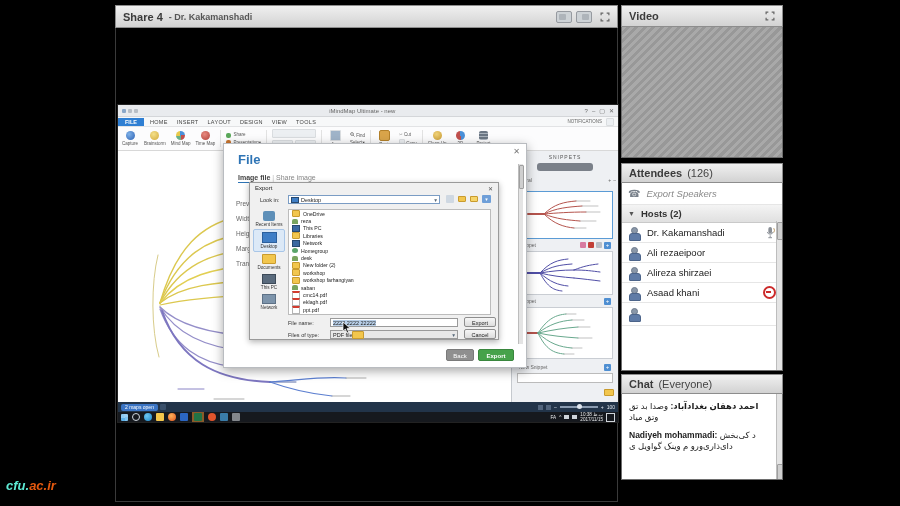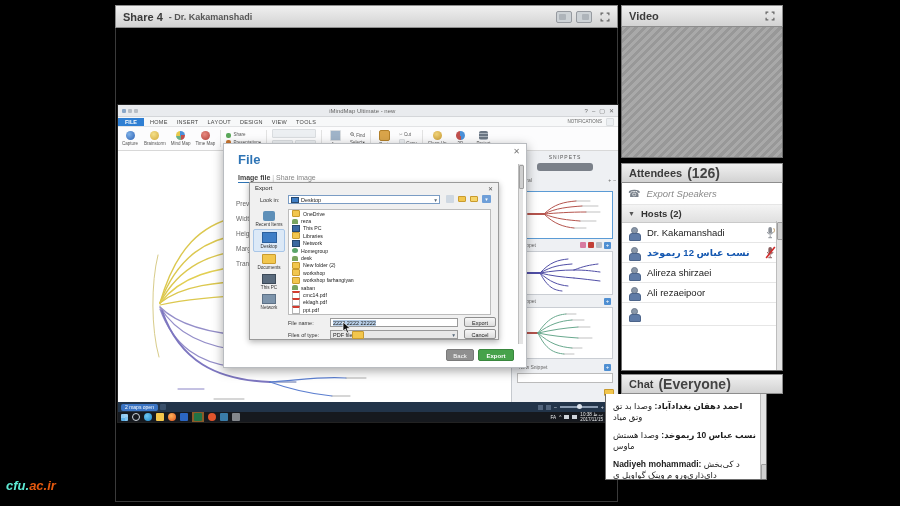--- a/index.html
+++ b/index.html
@@ -4,21 +4,21 @@
 <style>
   html,body{margin:0;padding:0}
   body{width:900px;height:506px;background:#000;position:relative;overflow:hidden;
        font-family:"Liberation Sans","DejaVu Sans",sans-serif;-webkit-font-smoothing:antialiased}
   .abs{position:absolute;box-sizing:border-box}
   
   .pod-bar{background:linear-gradient(#f0f0f0,#d2d2d2);border:1px solid #8d8d8d;
            display:flex;align-items:center;padding:0 7px;color:#3b3b3b}
   .pod-title{font-weight:bold;font-size:11px}
   .pod-sub{font-size:9px;font-weight:bold;color:#555;margin-left:6px}
-  .pod-count{font-size:14px;font-weight:bold;color:#444;margin-left:5px}
+  .pod-count{font-size:11px;font-weight:normal;color:#444;margin-left:5px}
   .pod-right{margin-left:auto;display:flex;align-items:center;gap:4px}
   .layout-toggle{width:14px;height:10px;background:#cdd2d6;border:1px solid #969aa0;border-radius:2px;position:relative}
   .layout-toggle i{position:absolute;left:2px;top:2px;right:5px;bottom:2px;background:#aeb4ba;border-radius:1px}
   .layout-toggle.alt i{left:5px;right:2px}
   .video-body{background:repeating-linear-gradient(135deg,#a9a9a9 0 3px,#989898 3px 6px);border:1px solid #6e6e6e;border-top:none}
   
   .att-body{background:#fff;border:1px solid #6e6e6e;border-top:none;overflow:hidden;font-size:9.5px;color:#222}
   .att-row{display:flex;align-items:center;padding:0 6px;border-bottom:1px solid #e6e6e6;background:#fff}
   .sec-hdr{display:flex;align-items:center;padding:0 6px;background:linear-gradient(#f4f4f4,#e0e0e0);
            border-bottom:1px solid #c9c9c9;font-weight:bold;color:#333}
@@ -519,60 +519,50 @@
     <svg class="right-ic" width="11" height="13" viewBox="0 0 10 12">
       <rect x="3" y="1" width="3.4" height="6" rx="1.7" fill="#8a8f96"></rect>
       <path d="M2 5.5 a2.8 2.8 0 0 0 5.4 0" stroke="#8a8f96" fill="none" stroke-width="0.9"></path>
       <line x1="4.7" y1="8.6" x2="4.7" y2="10.4" stroke="#8a8f96" stroke-width="0.9"></line>
       <line x1="3" y1="10.8" x2="6.4" y2="10.8" stroke="#8a8f96" stroke-width="0.9"></line>
       <path d="M8 2 a3.5 3.5 0 0 1 0 4" stroke="#b0894f" fill="none" stroke-width="0.8"></path>
     </svg>
   </div>
   <div class="att-row" style="height:19px">
     <span class="avatar"></span>
-    <span style="color:#1457b0;font-weight:bold">نسب عباس 12 ریموخد</span>
-    <svg class="right-ic" width="11" height="13" viewBox="0 0 10 12">
-      <rect x="3" y="1" width="3.4" height="6" rx="1.7" fill="#8a5a5a"></rect>
-      <path d="M2 5.5 a2.8 2.8 0 0 0 5.4 0" stroke="#8a5a5a" fill="none" stroke-width="0.9"></path>
-      <line x1="4.7" y1="8.6" x2="4.7" y2="10.4" stroke="#8a5a5a" stroke-width="0.9"></line>
-      <line x1="3" y1="10.8" x2="6.4" y2="10.8" stroke="#8a5a5a" stroke-width="0.9"></line>
-      <line x1="1" y1="11" x2="9" y2="1" stroke="#d12a2a" stroke-width="1.5"></line>
-    </svg>
+    <span>Ali rezaeipoor</span>
   </div>
   <div class="att-row" style="height:19px">
     <span class="avatar"></span>
     <span>Alireza shirzaei</span>
   </div>
   <div class="att-row" style="height:19px">
     <span class="avatar"></span>
-    <span>Ali rezaeipoor</span>
+    <span>Asaad khani</span>
+    <span class="right-ic blocked"></span>
   </div>
   <div class="att-row" style="height:22px">
     <span class="avatar"></span>
   </div>
   <div class="abs scrolltrack" style="right:0;top:38px;width:6px;height:150px">
     <div class="scrollthumb" style="width:4px;height:16px;margin:1px auto 0"></div>
   </div>
 </div>
 
 <div class="abs pod-bar" style="left:621px;top:374px;width:162px;height:20px">
   <span class="pod-title">Chat</span>
   <span class="pod-count">(Everyone)</span>
 </div>
-<div class="abs chat-body" style="left:605px;top:394px;width:162px;height:86px">
+<div class="abs chat-body" style="left:621px;top:394px;width:162px;height:86px">
   <div style="padding-top:7px">
     <div class="chat-msg">
       <span class="chat-name">احمد دهقان بغدادآباد:</span>
       <span>وصدا بد تق وتق میاد</span>
     </div>
     <div class="chat-msg">
-      <span class="chat-name">نسب عباس 10 ریموخد:</span>
-      <span>وصدا هستش ماوس</span>
-    </div>
-    <div class="chat-msg">
       <span class="chat-name">Nadiyeh mohammadi:</span>
       <span>د کی‌بخش دای‌ذاری‌ورو م وینک گواویل ی</span>
     </div>
   </div>
   <div class="abs scrolltrack" style="right:0;top:0;width:6px;height:107px">
     <div class="scrollthumb" style="width:4px;height:26px;margin:70px auto 0"></div>
     <div style="width:6px;height:7px;background:#e8a13c;position:absolute;bottom:0;left:0"></div>
   </div>
 </div>
 

